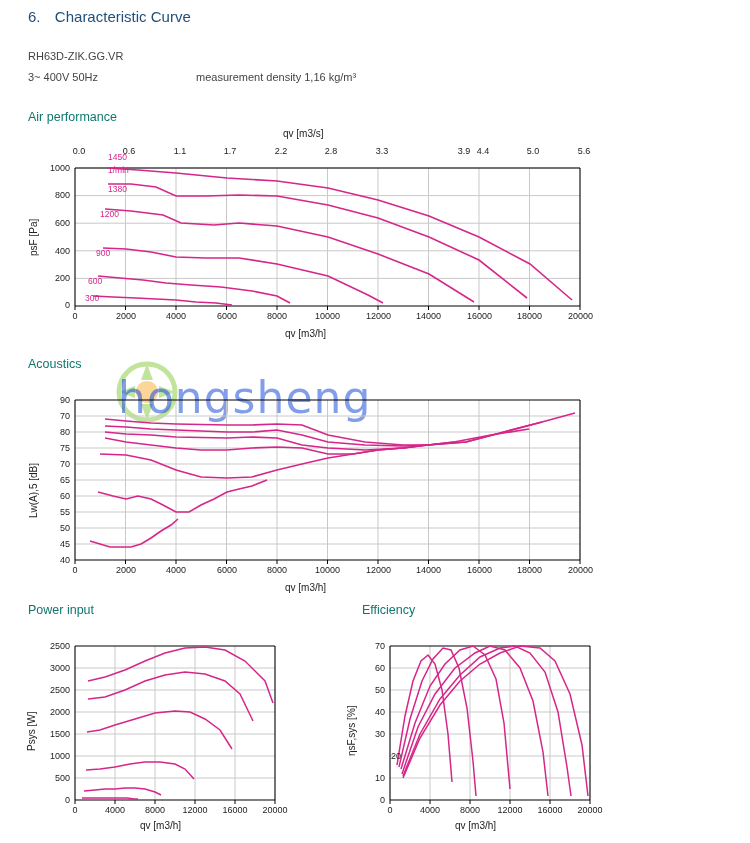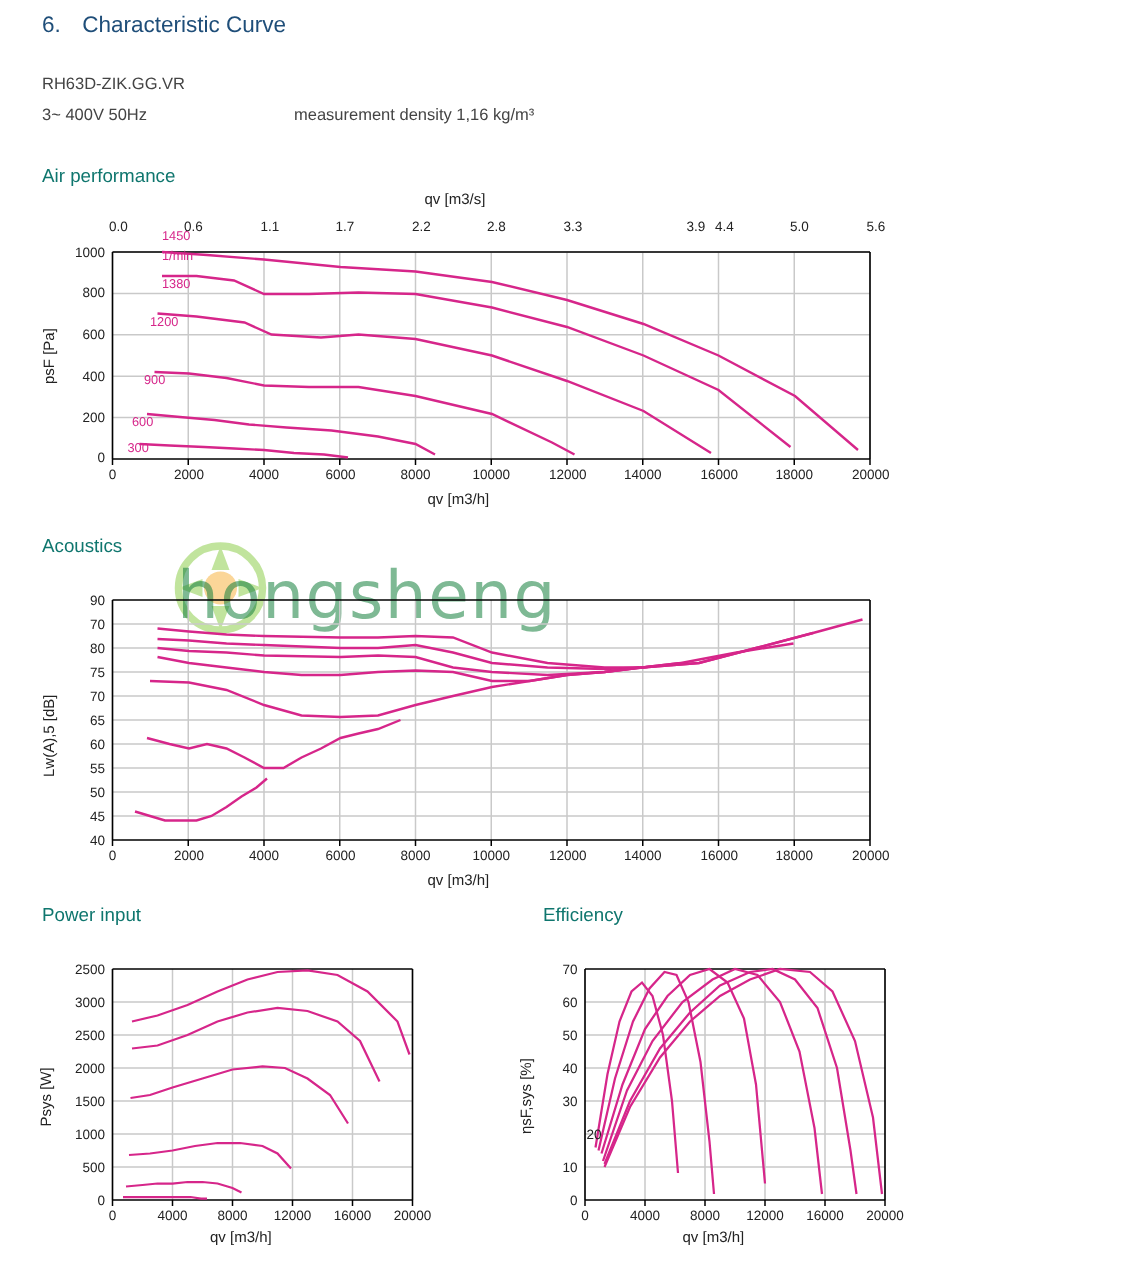--- a/index.html
+++ b/index.html
@@ -56,21 +56,21 @@
   .watermark{
     position:absolute;
     left:95px;top:358px;
     width:470px;height:78px;
     pointer-events:none;
     opacity:.55;
   }
   .wm-text{
     position:absolute;left:118px;top:372px;
     font-size:44px;
-    color:#15803d;
+    color:#1d4ed8;
     font-family:"DejaVu Sans", sans-serif;
     letter-spacing:1px;
     opacity:.55;
   }
   svg{display:block;}
 </style>
 </head>
 <body>
 
 <div class="page">

